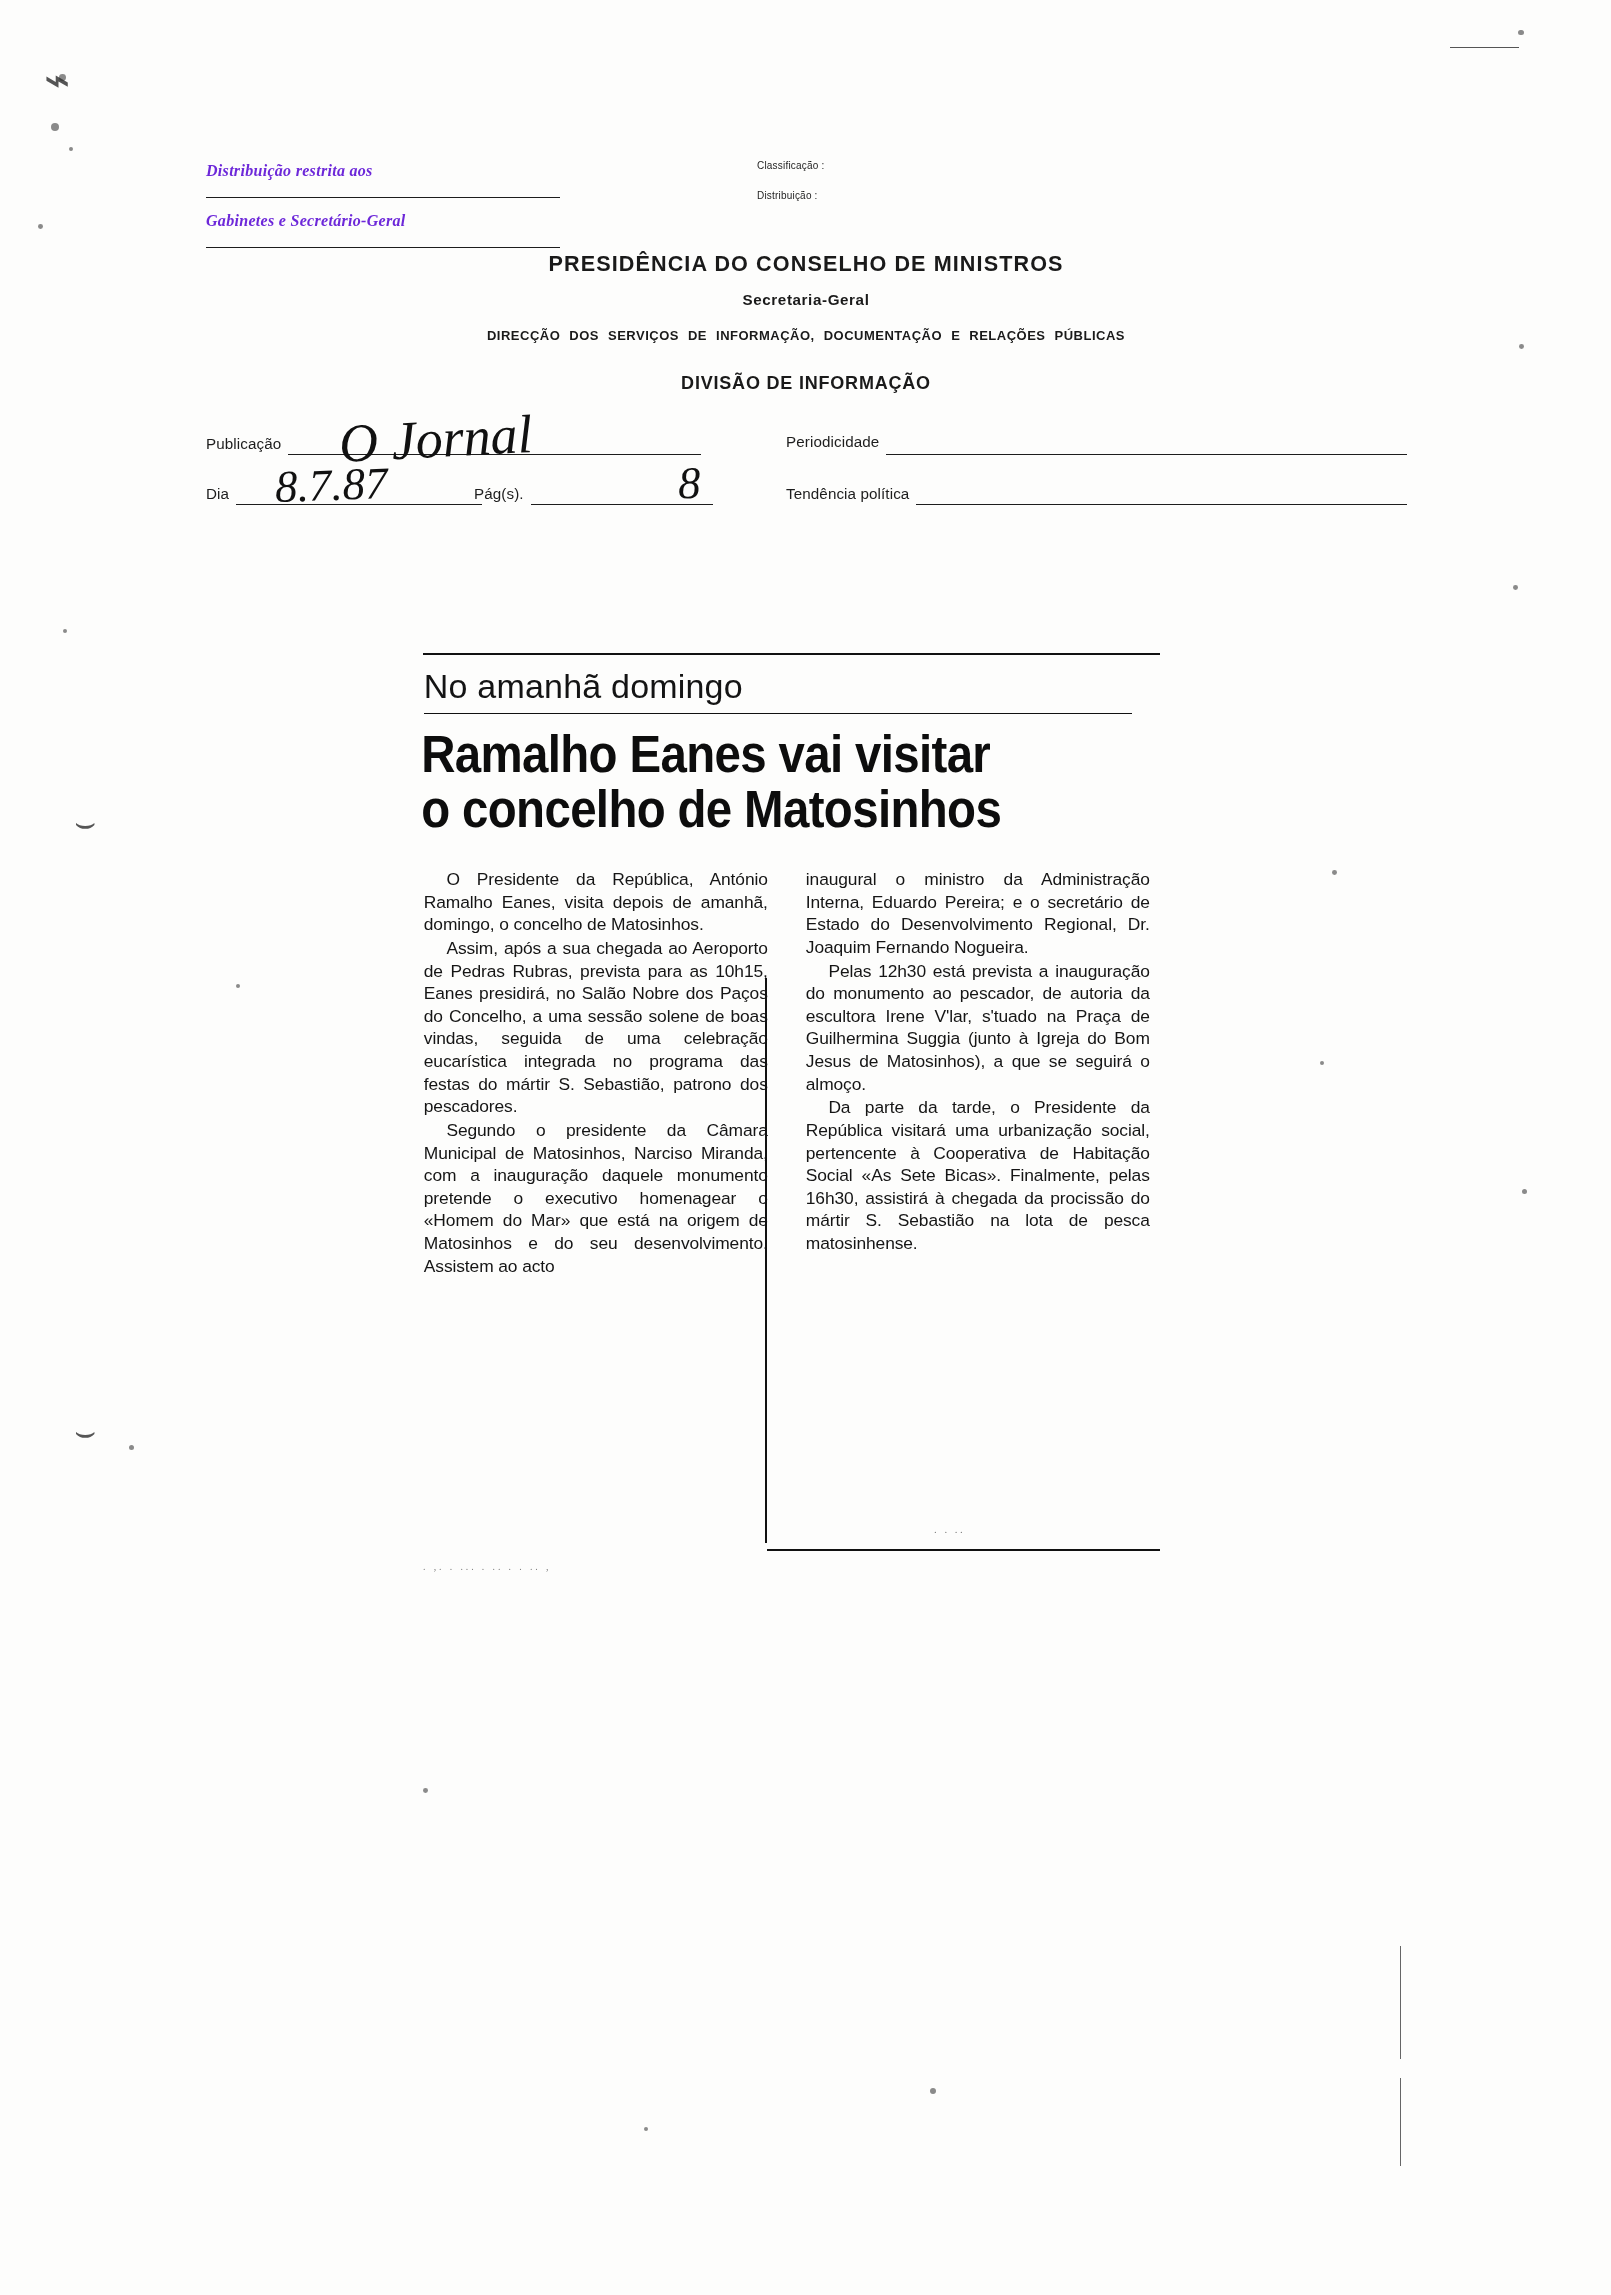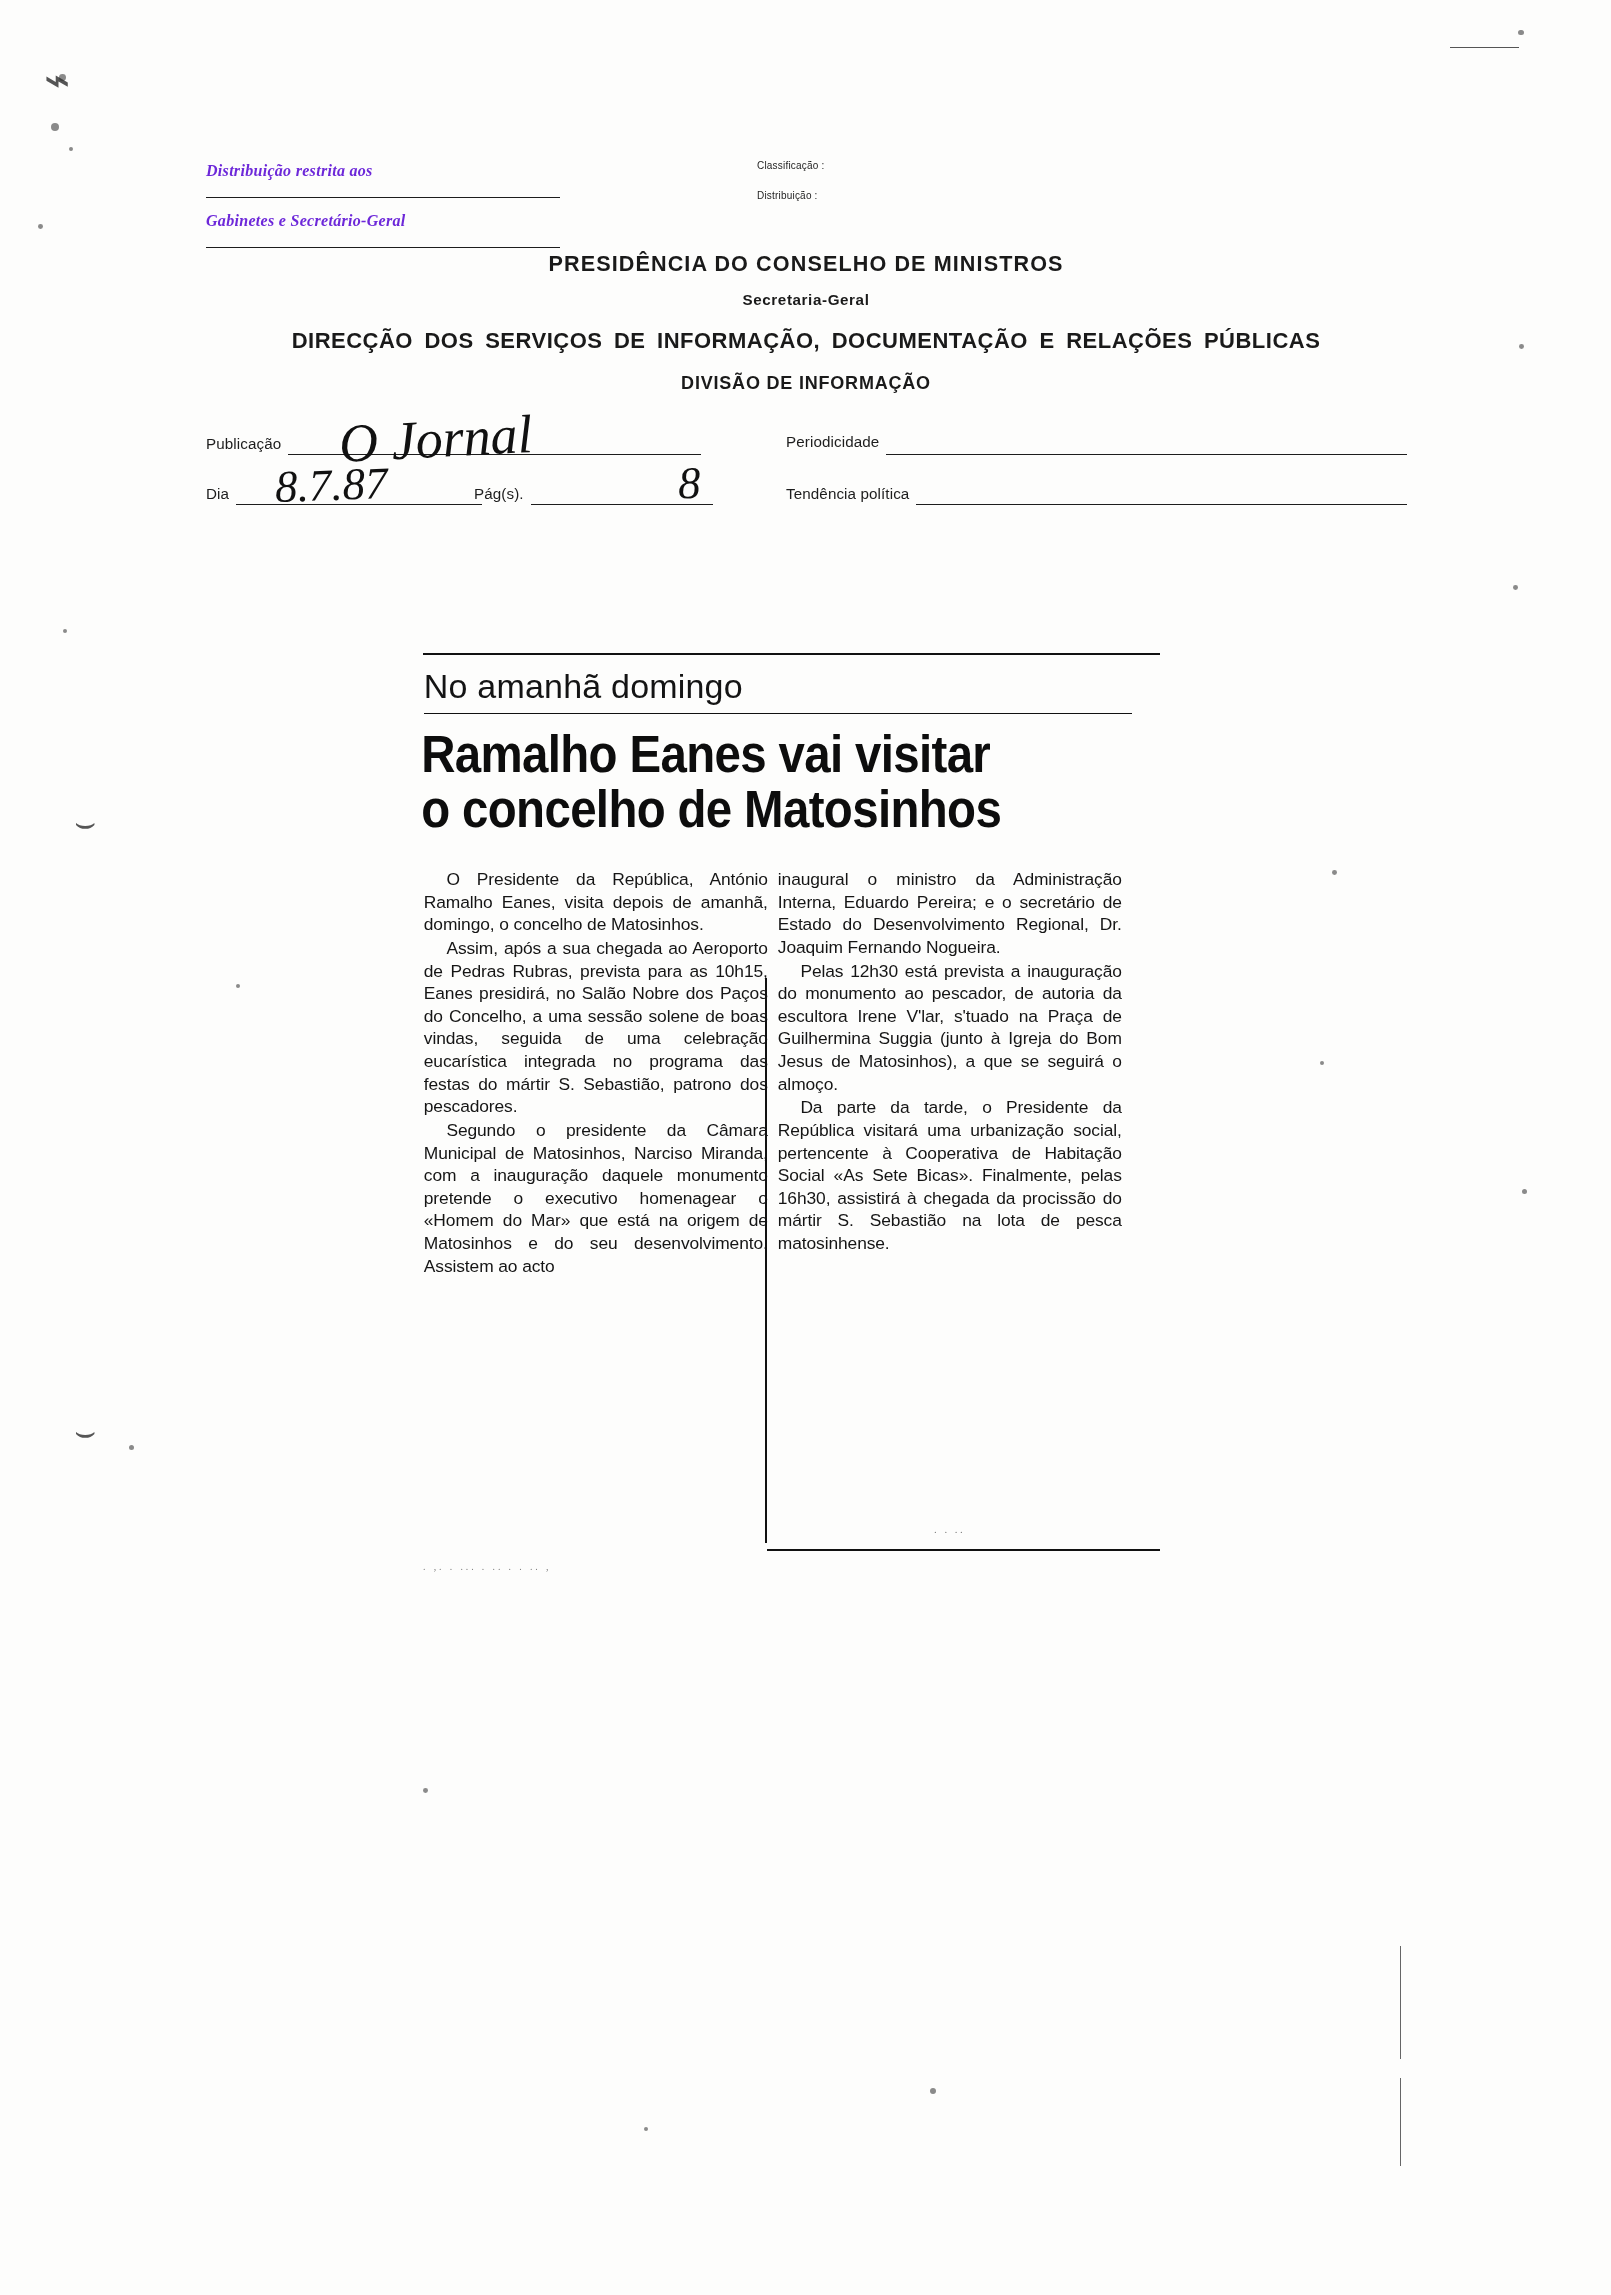--- a/index.html
+++ b/index.html
@@ -71,21 +71,21 @@
     font-size: 21.6px;
   }
   .org-2 {
     top: 291px;
     font-size: 15.2px;
     letter-spacing: 0.6px;
     font-weight: 700;
   }
   .org-3 {
     top: 328px;
-    font-size: 22px;
+    font-size: 13px;
     letter-spacing: 0.5px;
     font-weight: 700;
     word-spacing: 4.9px;
   }
   .org-4 {
     top: 373px;
     font-size: 18px;
     letter-spacing: 0.8px;
     font-weight: 700;
   }
@@ -148,21 +148,21 @@
     letter-spacing: -0.7px;
     color: #0d0d0d;
     transform: scaleX(.93);
     transform-origin: left top;
     padding: 14.7px 0 0 8.8px;
   }
   .headline div { white-space: nowrap; }
 
   .columns {
     display: flex;
-    gap: 10px;
+    gap: 38px;
     margin-top: 30.5px;
     padding-left: 10.8px;
     border-top: 0;
   }
   .col {
     width: 344px;
     font-family: "Liberation Sans", sans-serif;
     font-size: 17.4px;
     line-height: 1.30;
     color: #151515;

